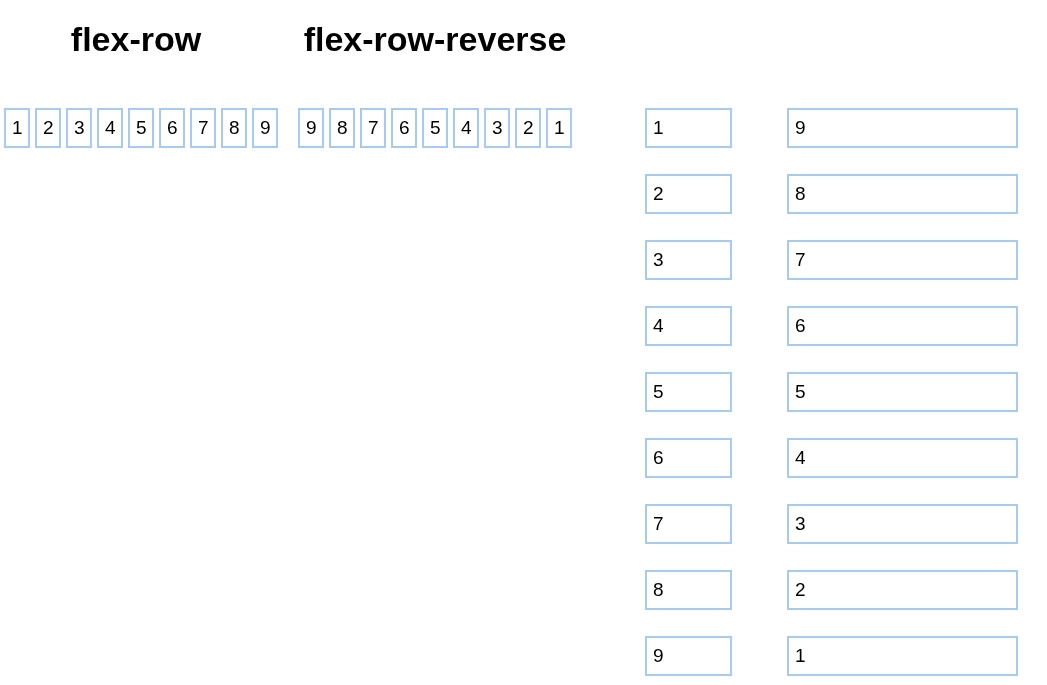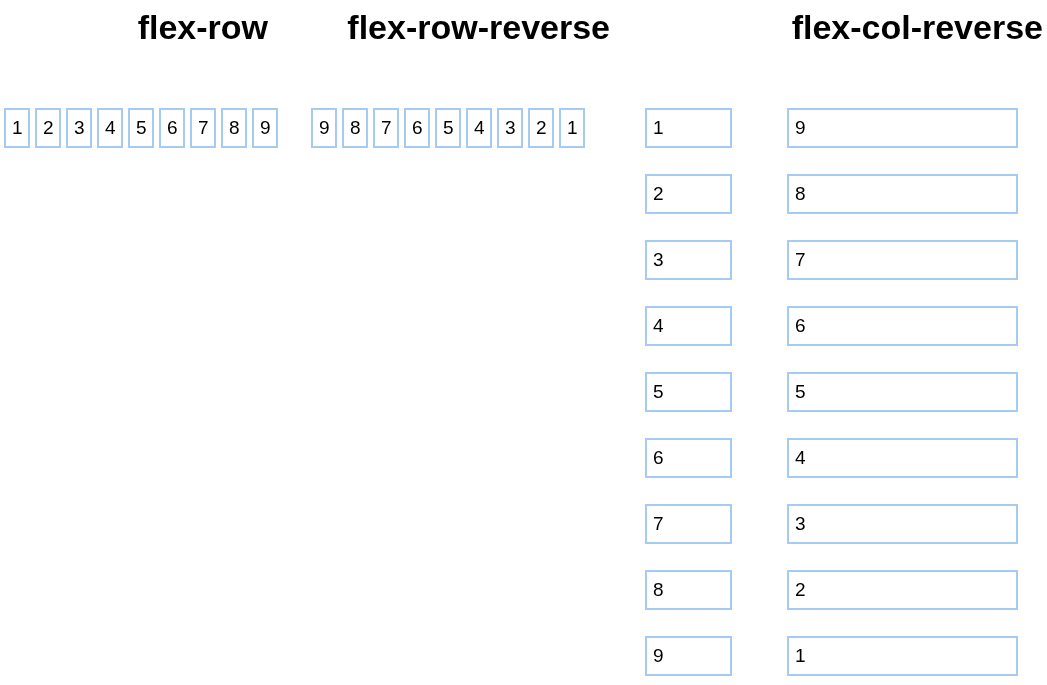--- a/index.html
+++ b/index.html
@@ -15,31 +15,31 @@
     height: 685px;
     background: #ffffff;
     overflow: hidden;
   }
   .panel {
     position: absolute;
     top: 0;
     height: 100%;
   }
   #panel-0 { left: 0;     width: 272px; }
-  #panel-1 { left: 282px; width: 332px; }
+  #panel-1 { left: 269px; width: 332px; }
   #panel-2 { left: 618px; width: 126px; }
   #panel-3 { left: 744px; width: 303px; }
 
   .title {
-    margin: 4px;
+    margin: 16px;
     padding-top: 2px;
     font-size: 34px;
     line-height: 42px;
     font-weight: 700;
-    text-align: right;
+    text-align: center;
     white-space: nowrap;
     letter-spacing: 0;
   }
 
   .boxes {
     position: absolute;
     top: 108px;
     display: flex;
   }
   #panel-0 .boxes { left: 4px;  flex-direction: row;            gap: 5px;  }
@@ -106,21 +106,20 @@
         <div class="box">4</div>
         <div class="box">5</div>
         <div class="box">6</div>
         <div class="box">7</div>
         <div class="box">8</div>
         <div class="box">9</div>
       </div>
   </section>
 
   <section class="panel" id="panel-3">
-    <h1 class="title">flex-col-reverse</h1>
     <div class="boxes">
         <div class="box">1</div>
         <div class="box">2</div>
         <div class="box">3</div>
         <div class="box">4</div>
         <div class="box">5</div>
         <div class="box">6</div>
         <div class="box">7</div>
         <div class="box">8</div>
         <div class="box">9</div>

